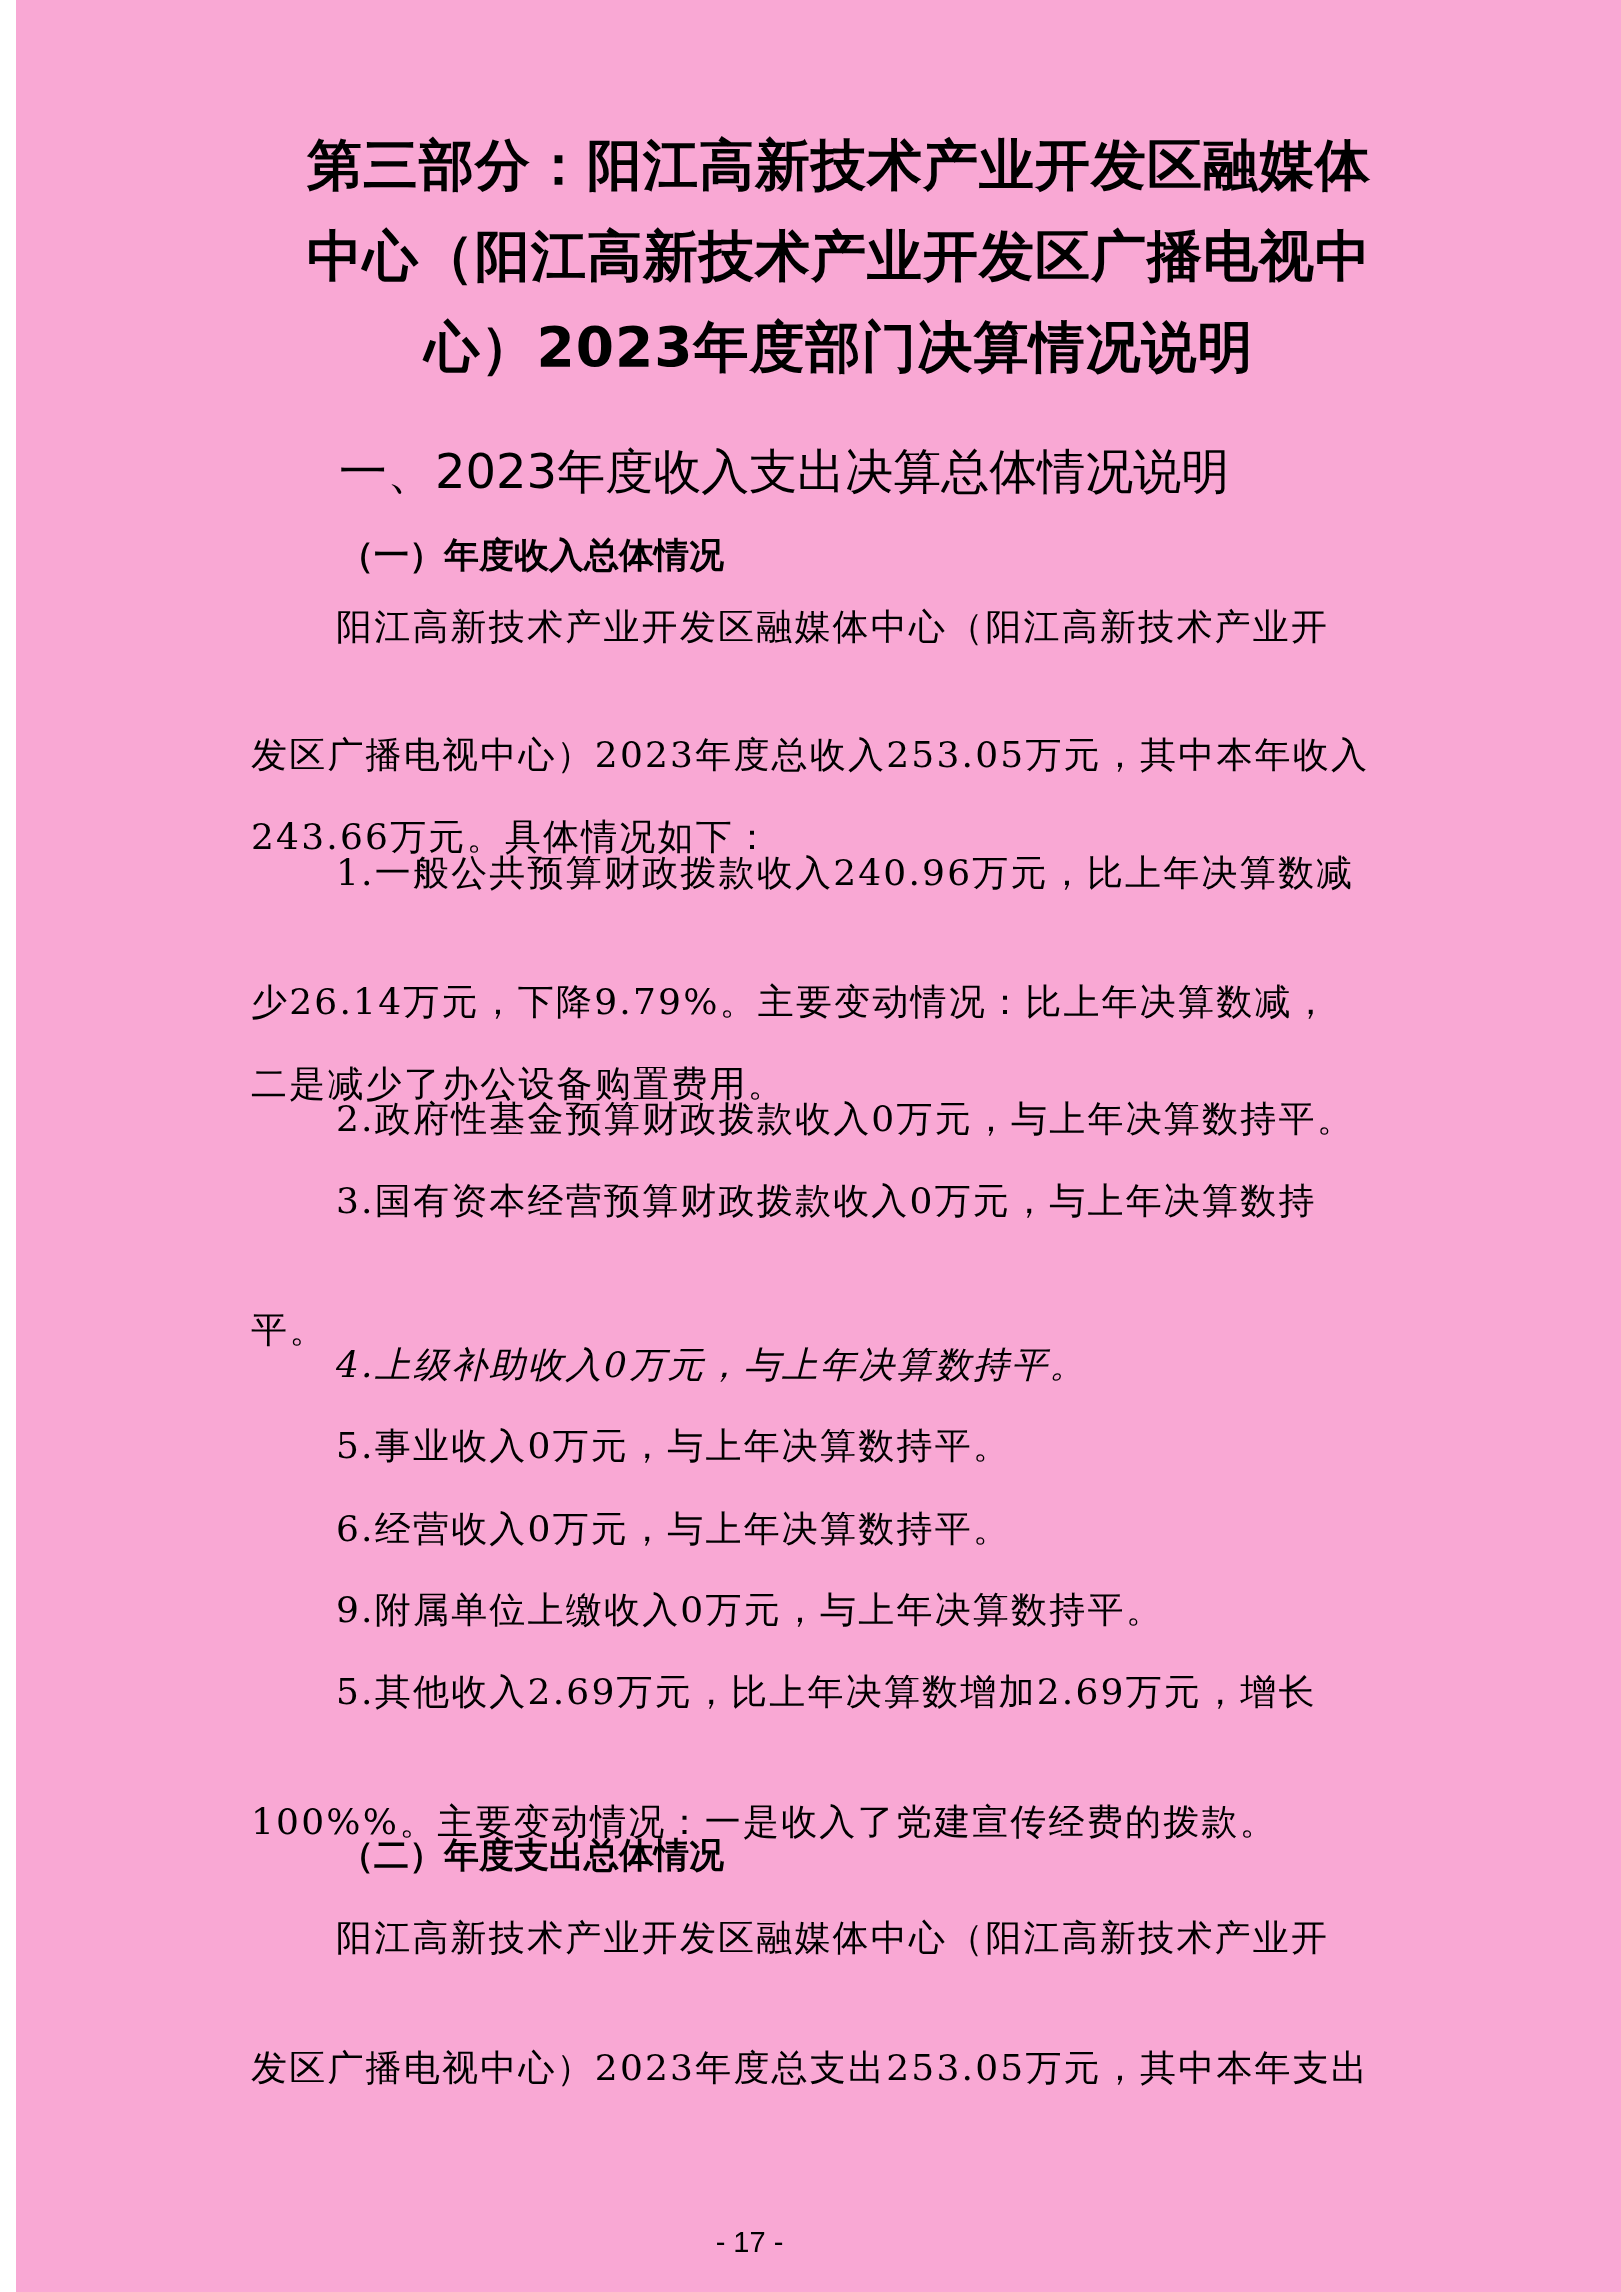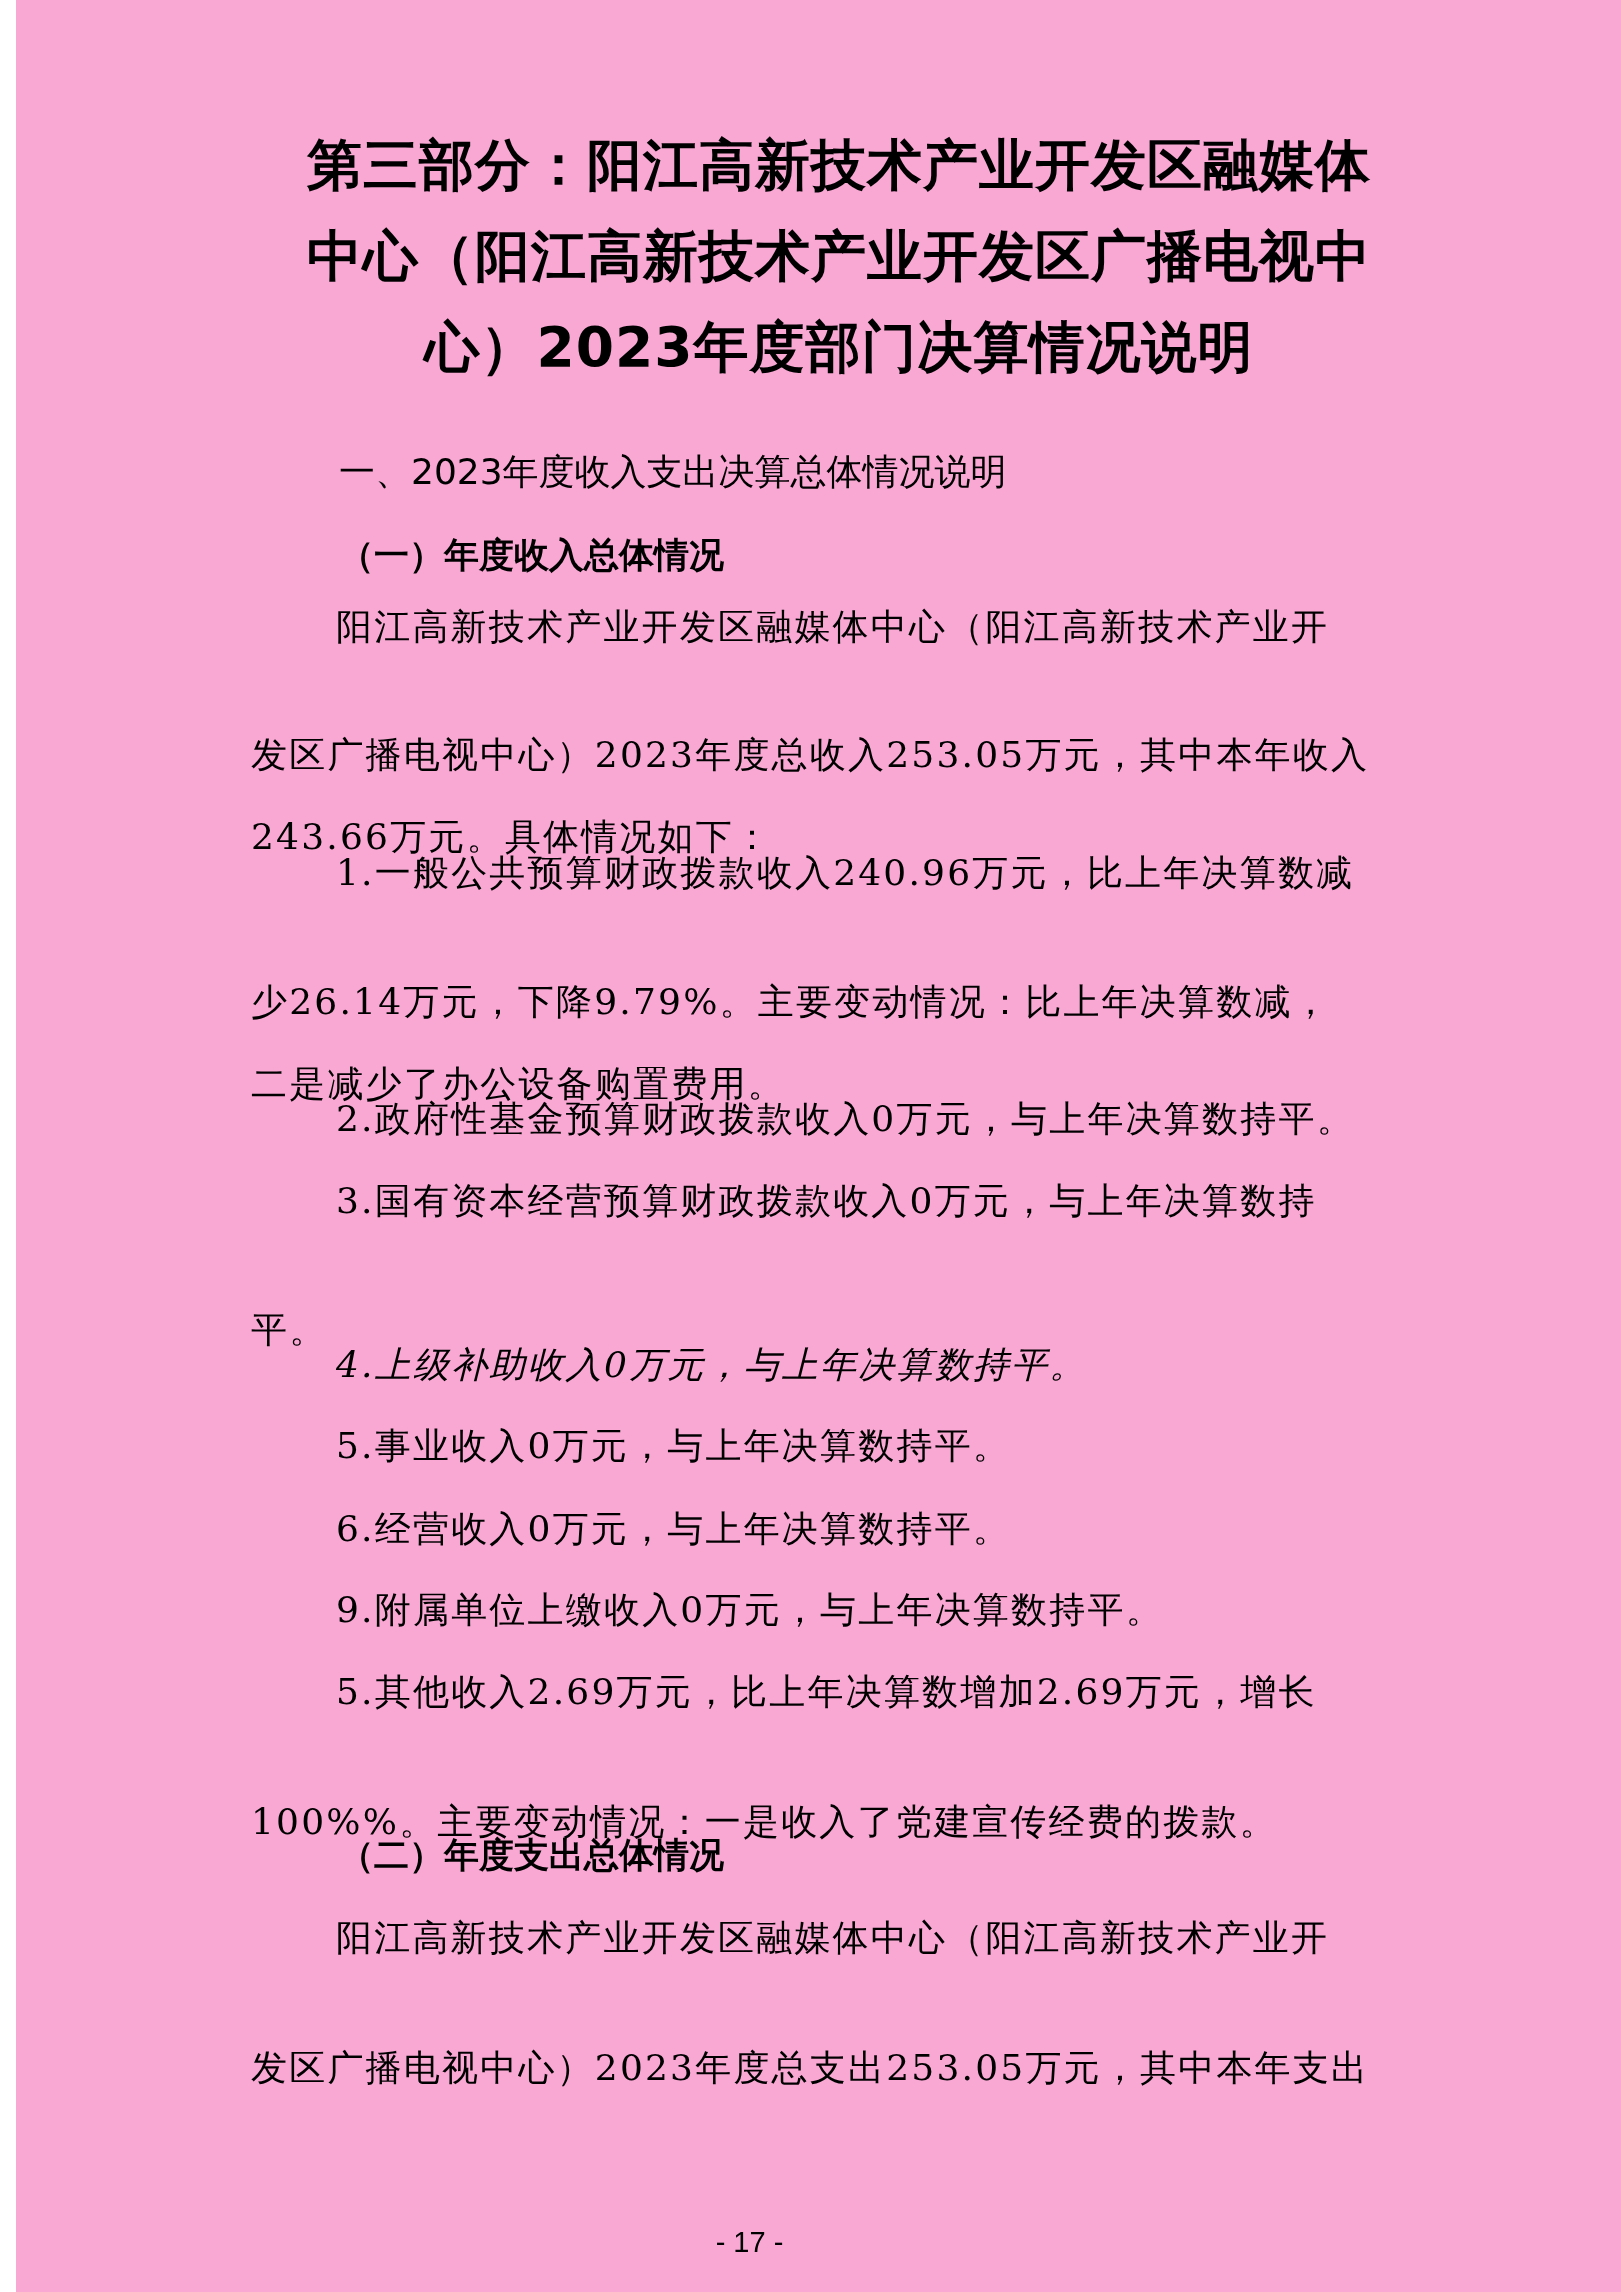--- a/index.html
+++ b/index.html
@@ -32,21 +32,21 @@
     font-weight: bold;
     line-height: 91px;
     letter-spacing: 1px;
   }
   .title .line { display: block; white-space: nowrap; }
   .h1 {
     position: absolute;
     left: 323px;
     top: 447px;
     font-family: "DejaVu Sans", "Liberation Sans", sans-serif;
-    font-size: 36px;
+    font-size: 48px;
     font-weight: normal;
     line-height: 49px;
     white-space: nowrap;
   }
   .h2 {
     position: absolute;
     left: 323px;
     font-family: "DejaVu Sans", "Liberation Sans", sans-serif;
     font-size: 35px;
     font-weight: bold;

